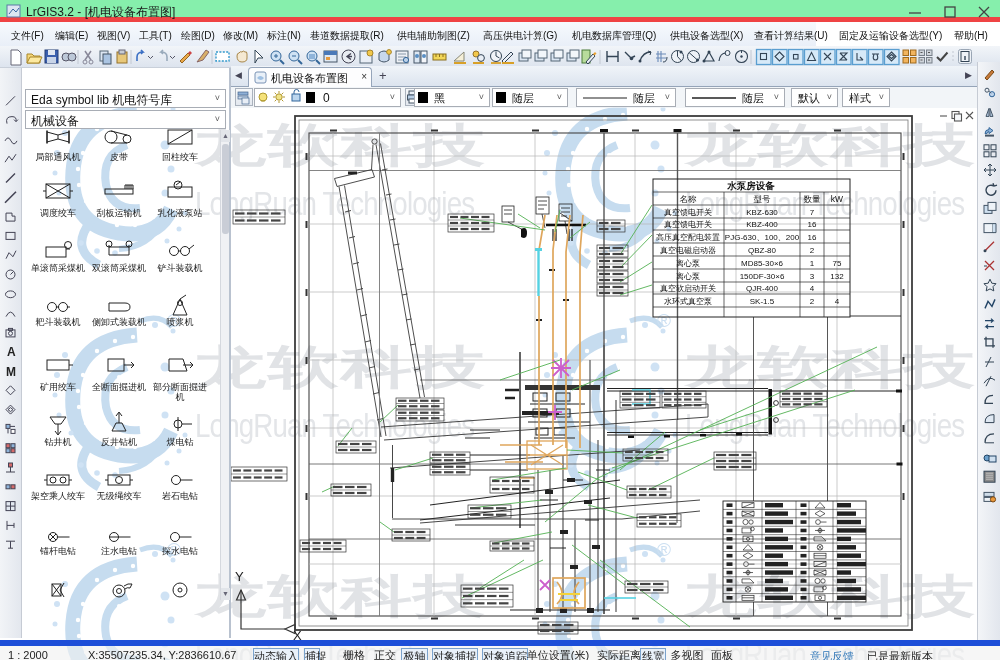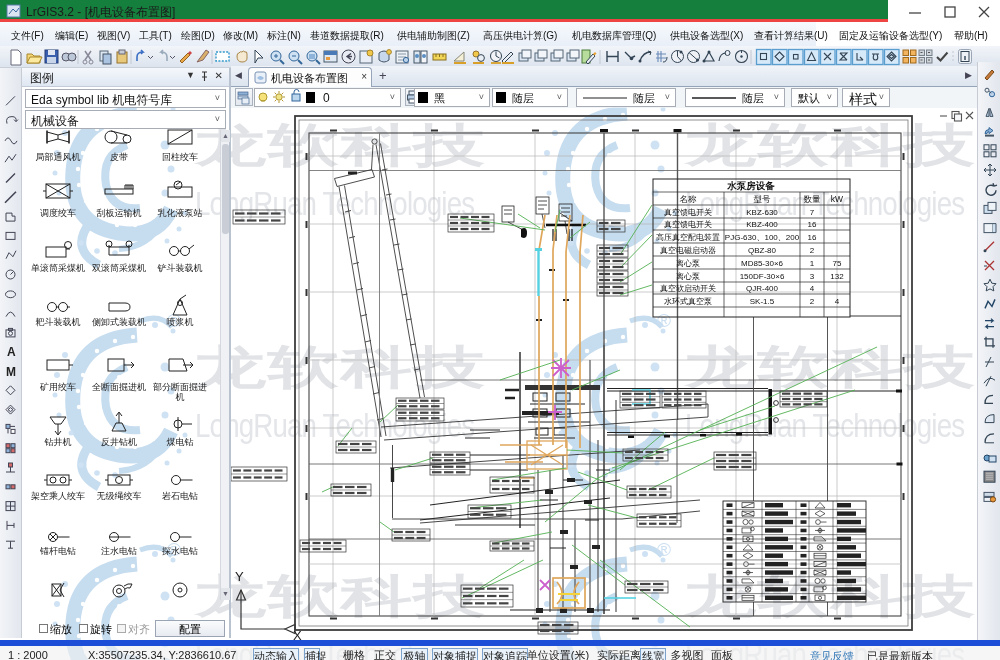--- a/index.html
+++ b/index.html
@@ -1,18 +1,18 @@
 <!DOCTYPE html>
 <html><head><meta charset="utf-8">
 <style>
 *{margin:0;padding:0;box-sizing:border-box}
 body{width:1000px;height:660px;overflow:hidden;font-family:"Liberation Sans",sans-serif;position:relative;background:#fff}
 .abs{position:absolute}
 
-#titlebar{left:0;top:0;width:888px;height:22px;background:#15803d;border-bottom:3px solid #ef4444}
+#titlebar{left:0;top:0;width:1000px;height:22px;background:#86efac;border-bottom:5px solid #ef4444}
 #titlebar .txt{position:absolute;left:26px;top:4px;font-size:12px;color:#1a1a1a}
 
 #menubar{left:0;top:22px;width:816px;height:24px;background:linear-gradient(#f7fafd,#e9eff8);font-size:10px;color:#111}
 #menubar span{position:absolute;top:7px;white-space:nowrap}
 
 #toolbar{left:0;top:46px;width:1000px;height:22px;background:linear-gradient(#f2f5f9,#dde4ee);border-bottom:1px solid #c9d0da}
 
 #lefttool{left:0;top:68px;width:22px;height:570px;background:linear-gradient(90deg,#f2f4f7,#e3e7ee);border-right:1px solid #c6cbd4}
 #righttool{left:977px;top:62px;width:23px;height:578px;background:linear-gradient(90deg,#f3f5f8,#e2e6ed);border-left:1px solid #c6cbd4}
 #legend{left:22px;top:68px;width:209px;height:570px;border-right:2px solid #b9c2cf}
@@ -603,28 +603,20 @@
         <path d="M4 4 h7 M4 6 h7 M4 8 h7 M4 10 h7" stroke="#ccc" stroke-width="0.8"></path>
       </g>
       <g transform="translate(4,426.39999999999986)">
         <rect x="2" y="4" width="10" height="4" fill="#cfdce8" stroke="#456"></rect>
         <rect x="2" y="9" width="10" height="4" fill="#eef2f6" stroke="#456"></rect>
         <circle cx="11" cy="11" r="2.6" fill="#e8983c" stroke="#7a4a16"></circle>
       </g>
     </svg></div>
 
 <div class="abs" id="legend">
-  <div class="abs" id="legendhead">
-      <span style="position:absolute;left:8px;top:2px">图例</span>
-    <span style="position:absolute;right:34px;top:2px;color:#333;font-size:9px">▼</span>
-    <svg style="position:absolute;right:19px;top:3px" width="11" height="12">
-        <path d="M3 1 h5 M5.5 1 v5 M3 6 h5 M5.5 6 v4" stroke="#333" fill="none" stroke-width="1.1"></path>
-      </svg>
-    <span style="position:absolute;right:6px;top:2px;color:#333;font-size:10px">✕</span>
-  </div>
   <div class="combo" style="left:3px;top:21px;width:201px;height:19px">
       <span style="position:absolute;left:5px;top:2px">Eda symbol lib 机电符号库</span>
       <span class="arr">˅</span>
     </div>
   <div class="combo" style="left:3px;top:42px;width:201px;height:19px">
       <span style="position:absolute;left:5px;top:2px">机械设备</span>
       <span class="arr">˅</span>
     </div>
 
   <svg class="abs" style="left:0;top:58px" width="200" height="476" id="symgrid">
@@ -829,26 +821,20 @@
       </g>
     </svg>
 
   <div class="abs" style="left:198px;top:62px;width:9px;height:470px;background:#f0f1f4;border-left:1px solid #d5d8de">
     <div class="abs" style="left:0px;top:0;width:9px;height:12px;background:#e2e5ea;color:#667;font-size:7px;text-align:center;line-height:12px">▲</div>
     <div class="abs" style="left:1px;top:14px;width:7px;height:90px;background:#c9cdd6;border-radius:3px"></div>
     <div class="abs" style="left:0px;top:458px;width:9px;height:12px;background:#e2e5ea;color:#667;font-size:7px;text-align:center;line-height:12px">▼</div>
   </div>
 
 
-  <div class="abs" style="left:0;top:554px;width:207px;height:16px;font-size:11px">
-    <span style="position:absolute;left:17px;top:0"><span style="display:inline-block;width:9px;height:9px;border:1px solid #777;background:#fff;margin-right:2px"></span>缩放</span>
-    <span style="position:absolute;left:57px;top:0"><span style="display:inline-block;width:9px;height:9px;border:1px solid #777;background:#fff;margin-right:2px"></span>旋转</span>
-    <span style="position:absolute;left:95px;top:0;color:#999"><span style="display:inline-block;width:9px;height:9px;border:1px solid #aaa;background:#f4f4f4;margin-right:2px"></span>对齐</span>
-    <div class="abs" style="left:133px;top:-2px;width:70px;height:17px;border:1px solid #9aa4b2;background:linear-gradient(#fafbfc,#e7ebf1);text-align:center;line-height:16px">配置</div>
-  </div>
 </div>
 
 <div class="abs" id="tabbar">
   <span style="position:absolute;left:4px;top:4px;font-size:9px;color:#445">◀</span>
   <div class="abs" style="left:17px;top:1px;width:124px;height:20px;background:#fdfdfe;border:1px solid #96a5ba;border-bottom:none;border-radius:4px 4px 0 0">
     <svg style="position:absolute;left:5px;top:3px" width="13" height="13">
         <rect x="1" y="1" width="11" height="11" rx="2" fill="#e9f0f8" stroke="#7a93b5"></rect>
         <path d="M3 7 q3 -4 7 0 q-3 4 -7 0" fill="#9fc0e2"></path>
       </svg>
     <span style="position:absolute;left:22px;top:3px;font-size:11px;font-weight:normal;color:#111">机电设备布置图</span>
@@ -902,21 +888,21 @@
       </svg><span class="arr">˅</span></div>
   <div class="combo" style="left:454px;top:1px;width:100px;height:19px"><svg width="84" height="17">
         <path d="M6 9 h44" stroke="#222" stroke-width="1.6"></path>
         <text x="56" y="13" font-size="11" fill="#111">随层</text>
       </svg><span class="arr">˅</span></div>
   <div class="combo" style="left:560px;top:1px;width:47px;height:19px">
       <span style="position:absolute;left:6px;top:2px;font-size:11px">默认</span>
       <span class="arr">˅</span>
     </div>
   <div class="combo" style="left:611px;top:1px;width:48px;height:19px">
-      <span style="position:absolute;left:6px;top:2px;font-size:14px">样式</span>
+      <span style="position:absolute;left:6px;top:2px;font-size:11px">样式</span>
       <span class="arr">˅</span>
     </div>
 </div>
 
 <svg class="abs" id="canvas" style="left:231px;top:108px" width="746" height="532" viewBox="231 108 746 532">
 
 <g stroke="#555" fill="none" stroke-width="1.1">
   <path d="M940 116 h7"></path>
       <rect x="952" y="111.5" width="7" height="7"></rect>
       <rect x="954.5" y="114" width="7" height="7" fill="#f6f8fa"></rect>

